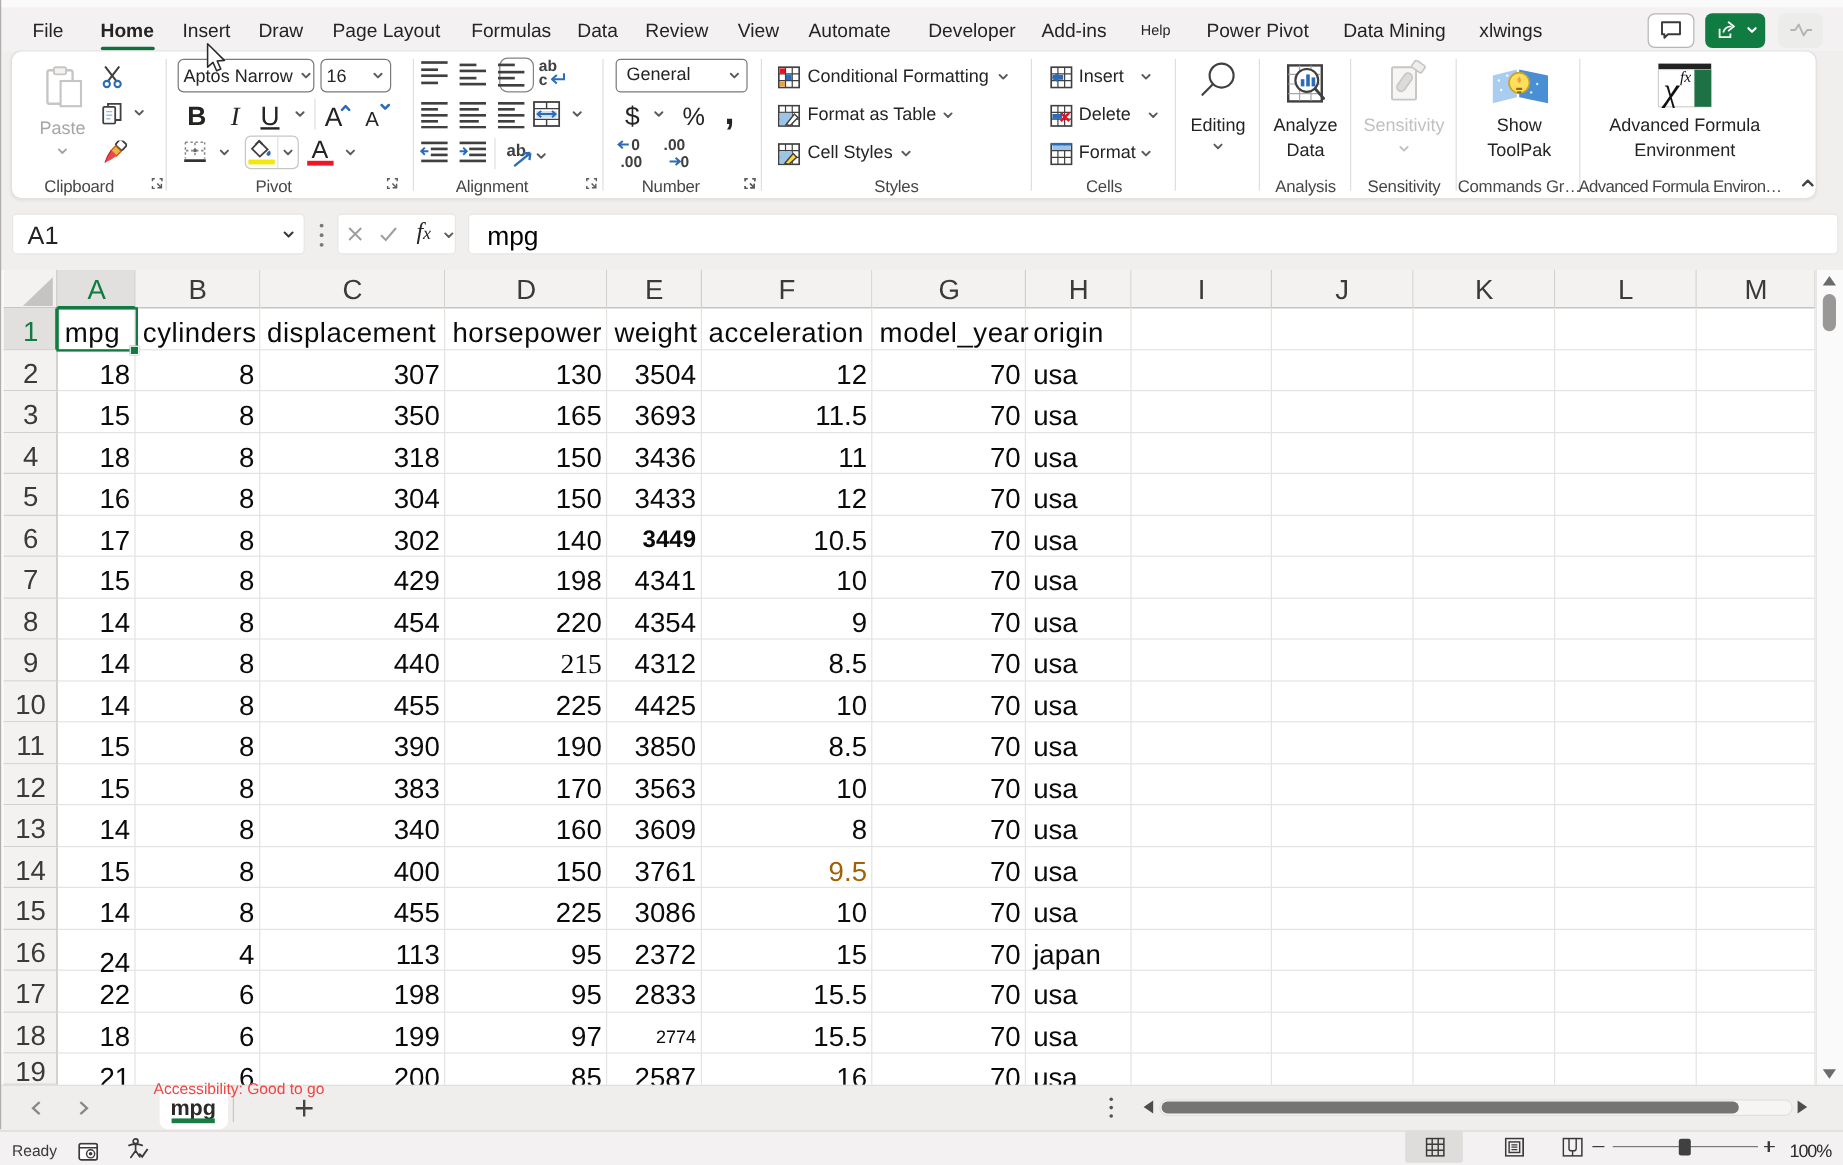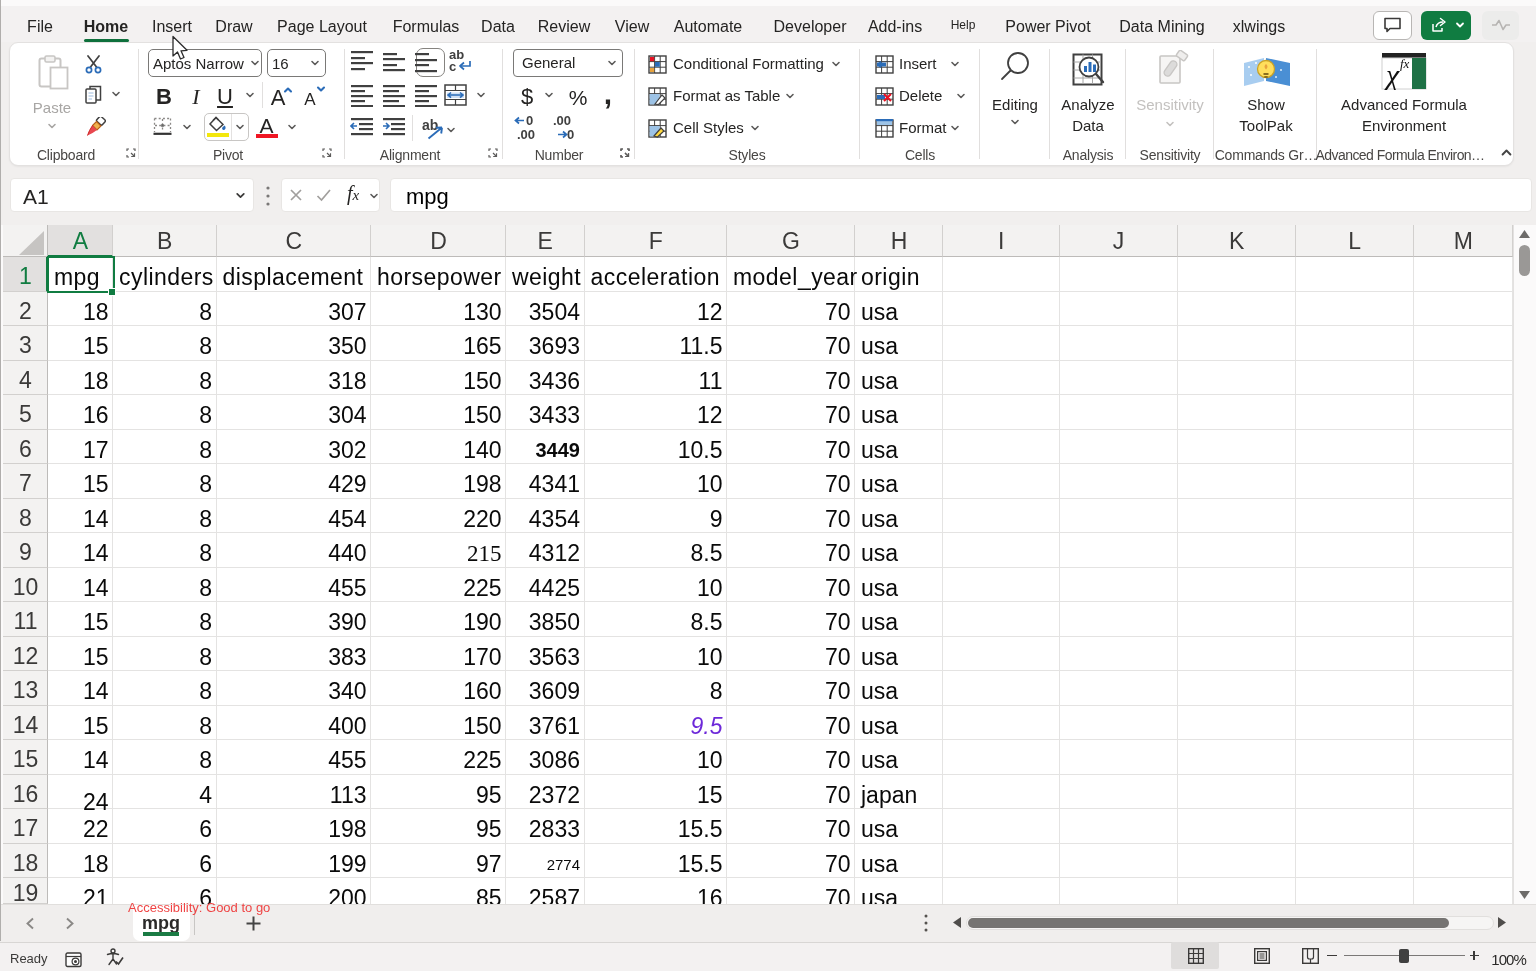--- a/index.html
+++ b/index.html
@@ -608,21 +608,21 @@
 <div class="a" style="right:1034.5px;top:671.0px;height:34.5px;font-size:23px;color:#0a0a0a;display:flex;align-items:center;padding-top:7px;white-space:nowrap;">160</div>
 <div class="a" style="right:956.0px;top:671.0px;height:34.5px;font-size:23px;color:#0a0a0a;display:flex;align-items:center;padding-top:7px;white-space:nowrap;">3609</div>
 <div class="a" style="right:813.5px;top:671.0px;height:34.5px;font-size:23px;color:#0a0a0a;display:flex;align-items:center;padding-top:7px;white-space:nowrap;">8</div>
 <div class="a" style="right:685.5px;top:671.0px;height:34.5px;font-size:23px;color:#0a0a0a;display:flex;align-items:center;padding-top:7px;white-space:nowrap;">70</div>
 <div class="a" style="left:861px;top:671.0px;height:34.5px;font-size:23px;color:#0a0a0a;display:flex;align-items:center;padding-top:7px;white-space:nowrap;">usa</div>
 <div class="a" style="right:1427.5px;top:705.5px;height:34.5px;font-size:23px;color:#0a0a0a;display:flex;align-items:center;padding-top:7px;white-space:nowrap;">15</div>
 <div class="a" style="right:1324.0px;top:705.5px;height:34.5px;font-size:23px;color:#0a0a0a;display:flex;align-items:center;padding-top:7px;white-space:nowrap;">8</div>
 <div class="a" style="right:1169.5px;top:705.5px;height:34.5px;font-size:23px;color:#0a0a0a;display:flex;align-items:center;padding-top:7px;white-space:nowrap;">400</div>
 <div class="a" style="right:1034.5px;top:705.5px;height:34.5px;font-size:23px;color:#0a0a0a;display:flex;align-items:center;padding-top:7px;white-space:nowrap;">150</div>
 <div class="a" style="right:956.0px;top:705.5px;height:34.5px;font-size:23px;color:#0a0a0a;display:flex;align-items:center;padding-top:7px;white-space:nowrap;">3761</div>
-<div class="a" style="right:813.5px;top:705.5px;height:34.5px;font-size:23px;color:#6d28d9;display:flex;align-items:center;padding-top:7px;white-space:nowrap;font-style:italic;">9.5</div>
+<div class="a" style="right:813.5px;top:705.5px;height:34.5px;font-size:23px;color:#a16207;display:flex;align-items:center;padding-top:7px;white-space:nowrap;">9.5</div>
 <div class="a" style="right:685.5px;top:705.5px;height:34.5px;font-size:23px;color:#0a0a0a;display:flex;align-items:center;padding-top:7px;white-space:nowrap;">70</div>
 <div class="a" style="left:861px;top:705.5px;height:34.5px;font-size:23px;color:#0a0a0a;display:flex;align-items:center;padding-top:7px;white-space:nowrap;">usa</div>
 <div class="a" style="right:1427.5px;top:740.0px;height:34.5px;font-size:23px;color:#0a0a0a;display:flex;align-items:center;padding-top:7px;white-space:nowrap;">14</div>
 <div class="a" style="right:1324.0px;top:740.0px;height:34.5px;font-size:23px;color:#0a0a0a;display:flex;align-items:center;padding-top:7px;white-space:nowrap;">8</div>
 <div class="a" style="right:1169.5px;top:740.0px;height:34.5px;font-size:23px;color:#0a0a0a;display:flex;align-items:center;padding-top:7px;white-space:nowrap;">455</div>
 <div class="a" style="right:1034.5px;top:740.0px;height:34.5px;font-size:23px;color:#0a0a0a;display:flex;align-items:center;padding-top:7px;white-space:nowrap;">225</div>
 <div class="a" style="right:956.0px;top:740.0px;height:34.5px;font-size:23px;color:#0a0a0a;display:flex;align-items:center;padding-top:7px;white-space:nowrap;">3086</div>
 <div class="a" style="right:813.5px;top:740.0px;height:34.5px;font-size:23px;color:#0a0a0a;display:flex;align-items:center;padding-top:7px;white-space:nowrap;">10</div>
 <div class="a" style="right:685.5px;top:740.0px;height:34.5px;font-size:23px;color:#0a0a0a;display:flex;align-items:center;padding-top:7px;white-space:nowrap;">70</div>
 <div class="a" style="left:861px;top:740.0px;height:34.5px;font-size:23px;color:#0a0a0a;display:flex;align-items:center;padding-top:7px;white-space:nowrap;">usa</div>

